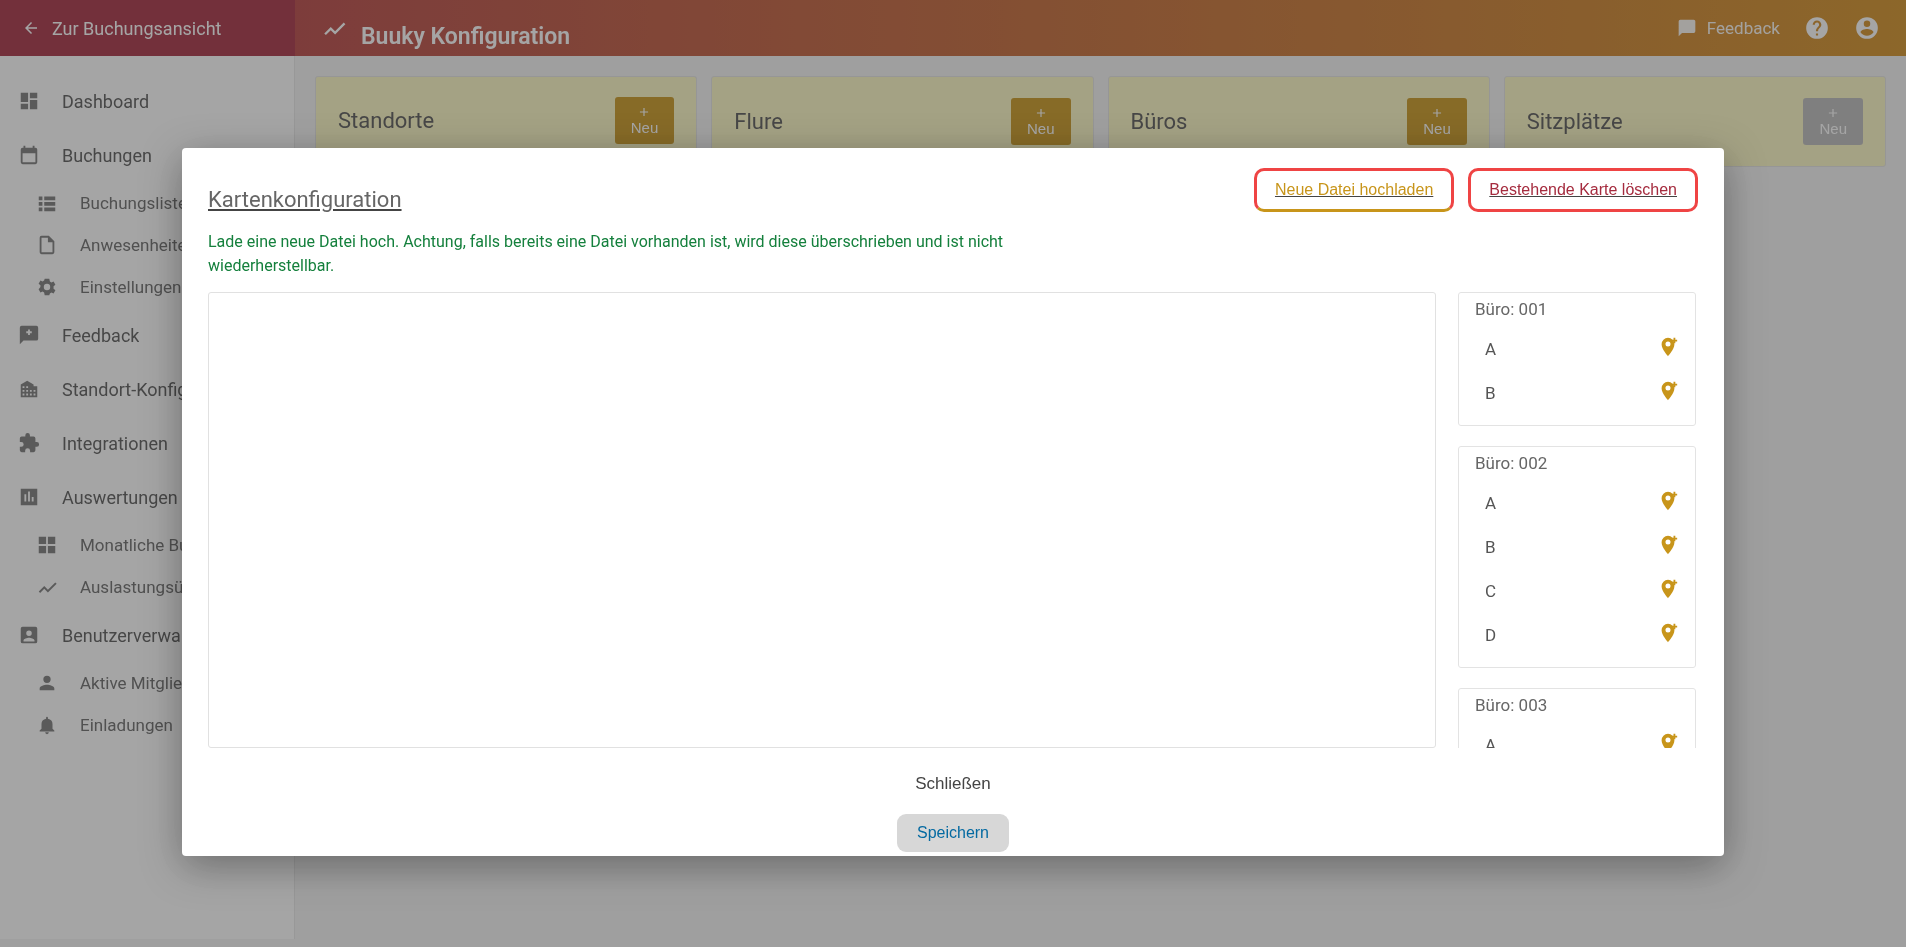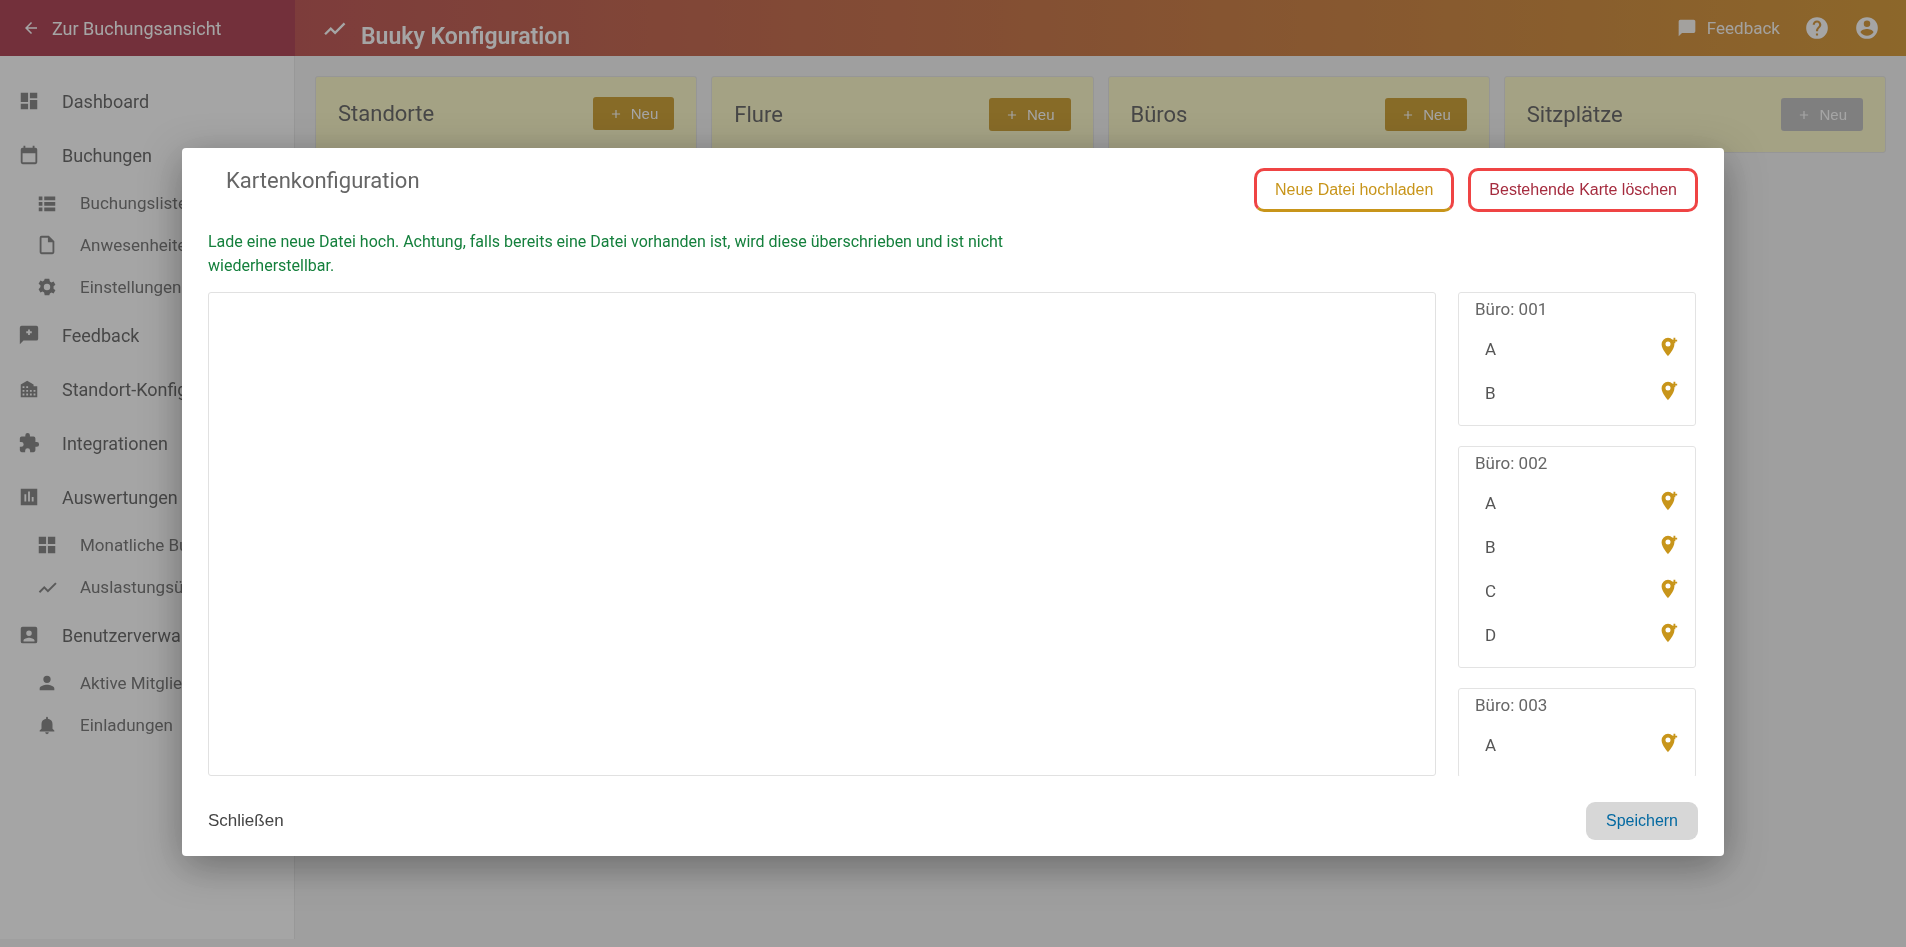--- a/index.html
+++ b/index.html
@@ -92,22 +92,22 @@
   .panel-title { font-size: 22px; color: #555; }
   .btn-neu {
     background: #C8951A;
     color: #fff;
     border: none;
     padding: 8px 16px;
     border-radius: 3px;
     font-size: 15px;
     display: flex;
     align-items: center;
-    gap: 8px;
     cursor: pointer;
+    flex-direction: column;
   }
   .btn-neu.disabled { background: #bbb; cursor: not-allowed; }
   .btn-neu svg { fill:#fff; width:14px;height:14px; }
 
   
   .overlay {
     position: fixed; inset: 0;
     background: rgba(55,55,55,0.45);
     display: flex;
     align-items: flex-start;
@@ -118,23 +118,24 @@
     width: 1542px;
     background: #fff;
     border-radius: 4px;
     box-shadow: 0 10px 40px rgba(0,0,0,.35);
     display: flex;
     flex-direction: column;
     max-height: 708px;
   }
   .modal-header {
     display: flex;
-    align-items: flex-start;
+    align-items: flex-end;
     justify-content: space-between;
-    padding: 20px 26px 10px 44px;
+    padding: 20px 26px 10px 26px;
+    text-decoration: underline;
   }
   .modal-title { font-size: 22px; color: #666; }
   .modal-header-actions { display:flex; gap:14px; }
   .btn-outline {
     border: 3px solid #ef4444;
     background: #fff;
     padding: 10px 18px;
     border-radius: 10px;
     font-size: 16px;
     cursor: pointer;
@@ -178,21 +179,22 @@
     color: #555;
     font-size: 17px;
     padding-left: 10px;
   }
   .seat-row svg { fill: #C8951A; width: 22px; height: 22px; cursor:pointer; }
   .modal-footer {
     display:flex;
     justify-content:space-between;
     align-items:center;
     gap: 20px;
-    padding: 14px 26px 16px;
+    padding: 14px 26px 4px;
+    flex-direction: column;
   }
   .btn-text { background:none;border:none;font-size:17px;color:#444;cursor:pointer; }
   .btn-save { background:#d7d7d7; color:#0369a1; border:none; padding:10px 20px; border-radius:9px; font-size:16px; cursor:not-allowed; }
 </style>
 </head>
 <body>
 
 <div class="topbar">
   <div class="back-link">
     <svg width="18" height="18" viewBox="0 0 24 24">

